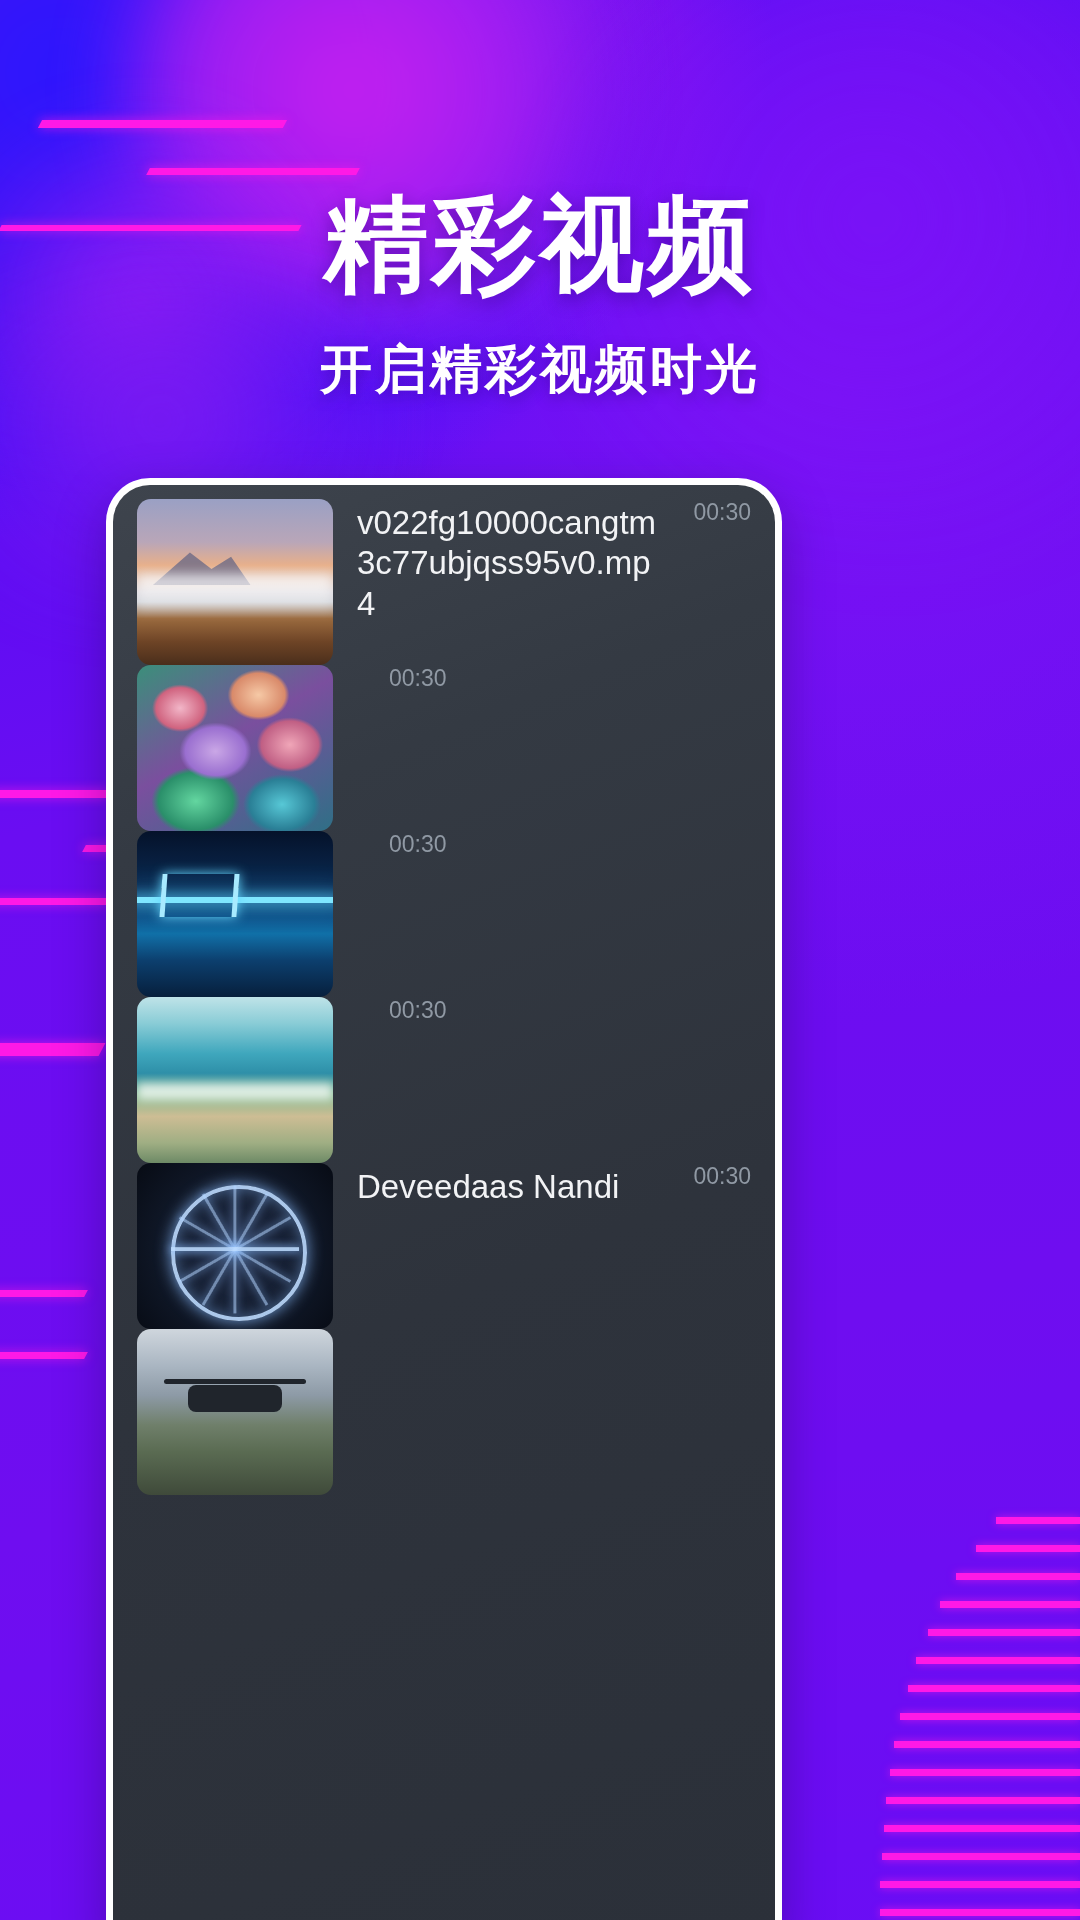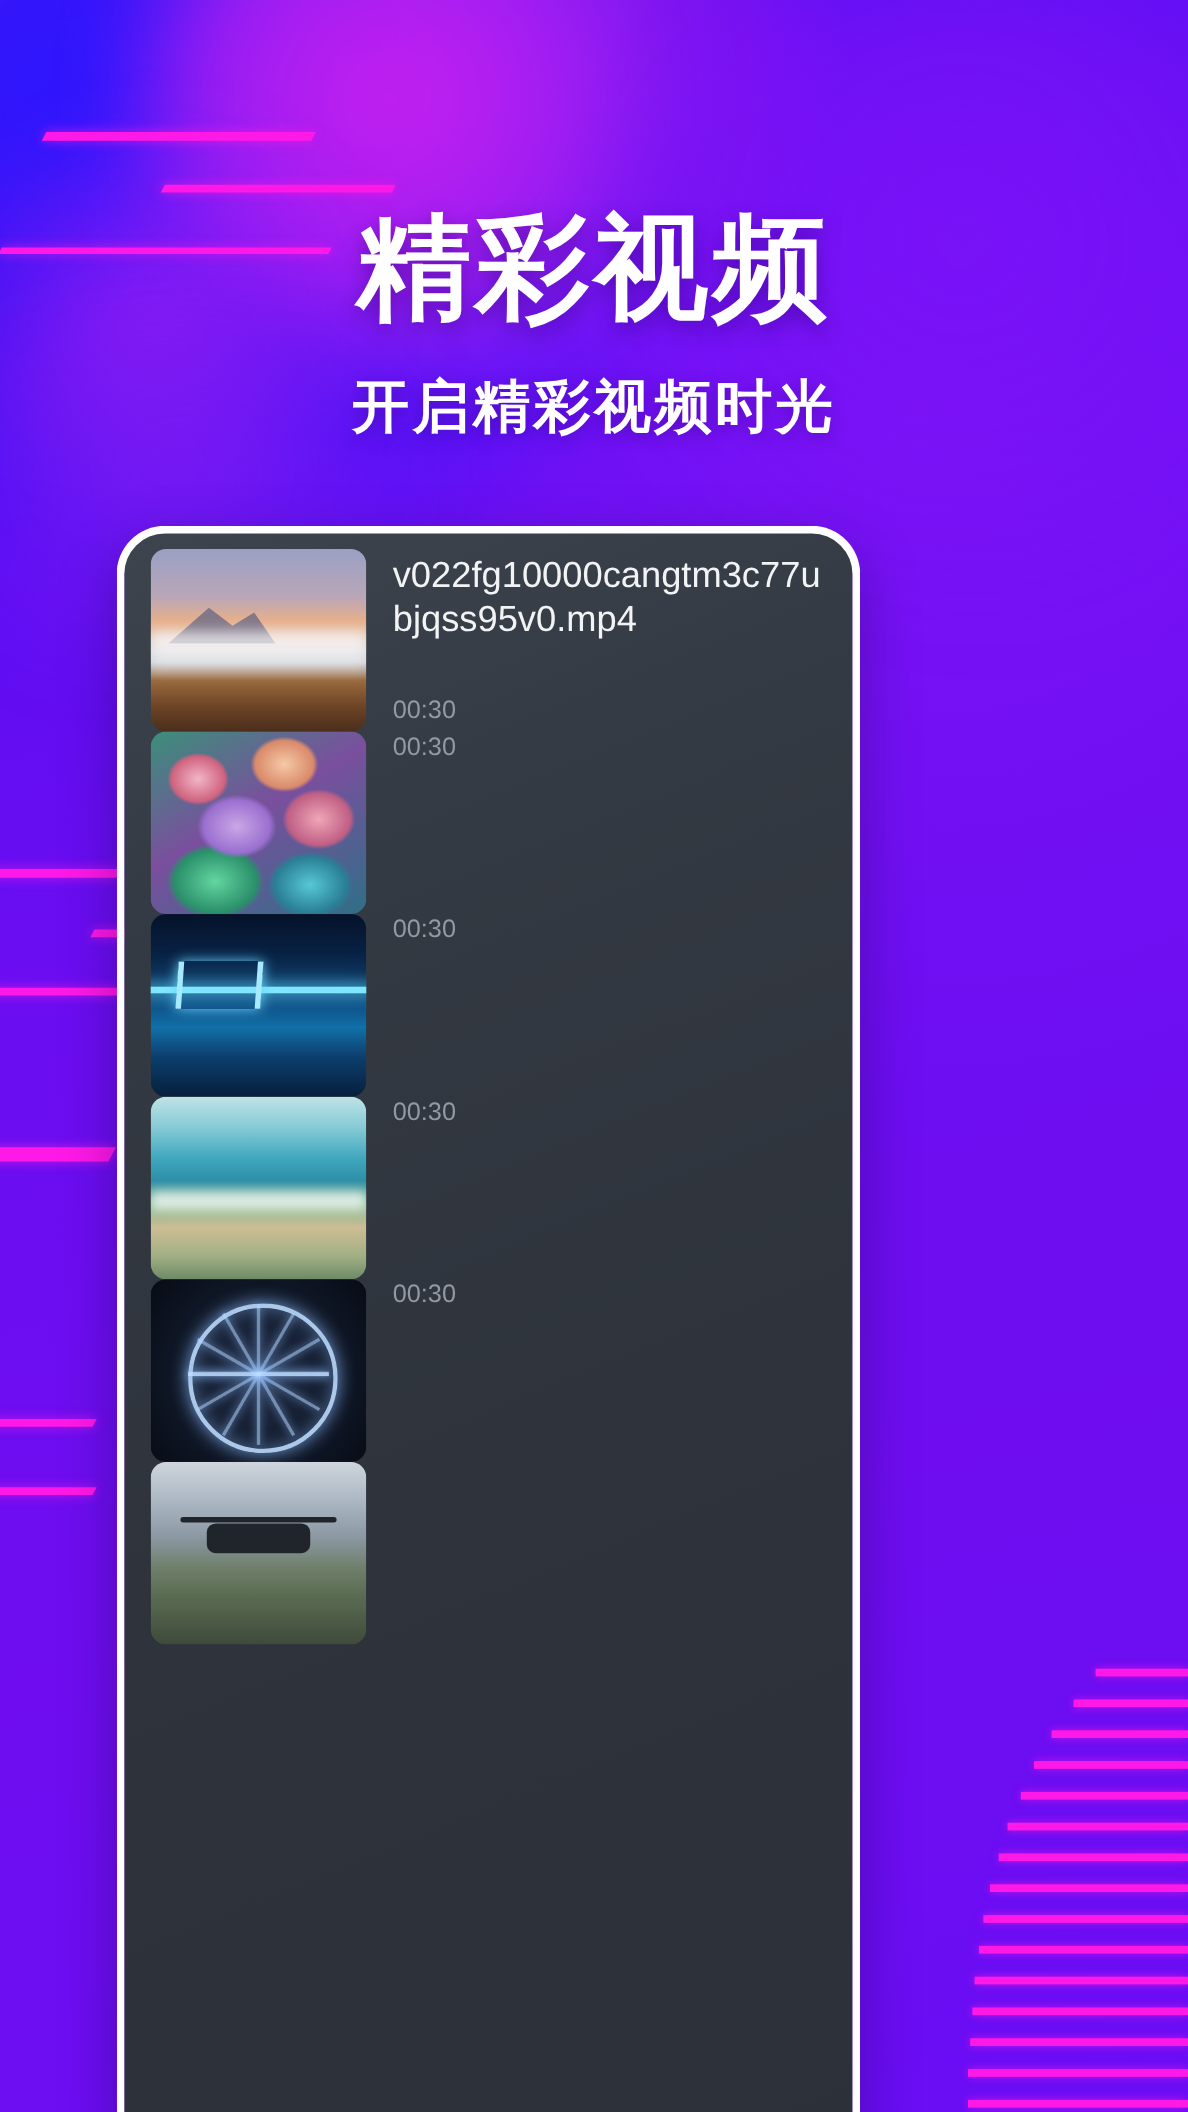--- a/index.html
+++ b/index.html
@@ -90,26 +90,26 @@
     display:flex;align-items:flex-start;
     padding:14px 24px 14px 24px;
     position:relative;
     height:166px;box-sizing:border-box;
   }
   .thumb{
     width:196px;height:166px;border-radius:14px;flex:0 0 196px;
     overflow:hidden;position:relative;
   }
   .thumb-img{position:absolute;inset:0;}
-  .meta{flex:1;padding-left:24px;display:flex;flex-direction:column;justify-content:space-between;height:166px;box-sizing:border-box;}
+  .meta{flex:1;padding-left:24px;display:flex;flex-direction:row;justify-content:space-between;height:166px;box-sizing:border-box;}
   .title{
     color:#f2f3f5;font-size:33px;line-height:1.22;font-weight:400;
     word-break:break-all;padding-top:4px;
   }
-  .dur{color:#9099a4;font-size:23px;padding-bottom:6px;}
+  .dur{color:#9099a4;font-size:23px;padding-bottom:6px;margin-left:32px;}
 
   
   .t-mountain{
     background:
       linear-gradient(180deg,#9aa0c4 0%,#b9a6b8 26%,#e8b08a 40%,#d9d6dc 56%,#cfd2d8 62%,#9a6a3e 72%,#6e4426 86%,#4a2e1b 100%);
   }
   .t-mountain::after{
     content:"";position:absolute;left:0;right:0;top:46%;height:22%;
     background:linear-gradient(180deg,rgba(255,255,255,.85),rgba(255,255,255,.15));
     filter:blur(6px);
@@ -272,20 +272,21 @@
                 <i style="transform: rotate(0deg);"></i>
                 <i style="transform: rotate(30deg);"></i>
                 <i style="transform: rotate(60deg);"></i>
                 <i style="transform: rotate(90deg);"></i>
                 <i style="transform: rotate(120deg);"></i>
                 <i style="transform: rotate(150deg);"></i>
               </div>
             </div>
     </div>
     <div class="meta">
+      <div class="title">Deveedaas Nandi</div>
       <div class="dur">00:30</div>
     </div>
   </div>
 
   <div class="row">
     <div class="thumb">
       <div class="thumb-img t-drone"></div>
     </div>
     <div class="meta">
       <div class="dur"></div>

